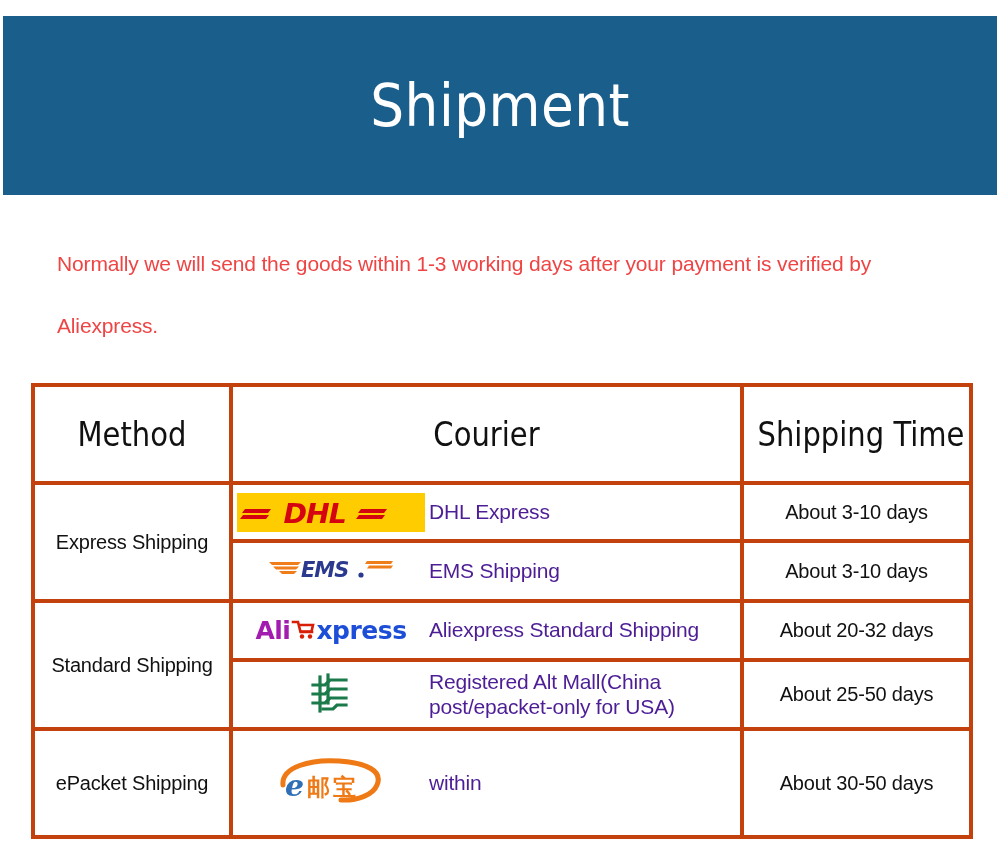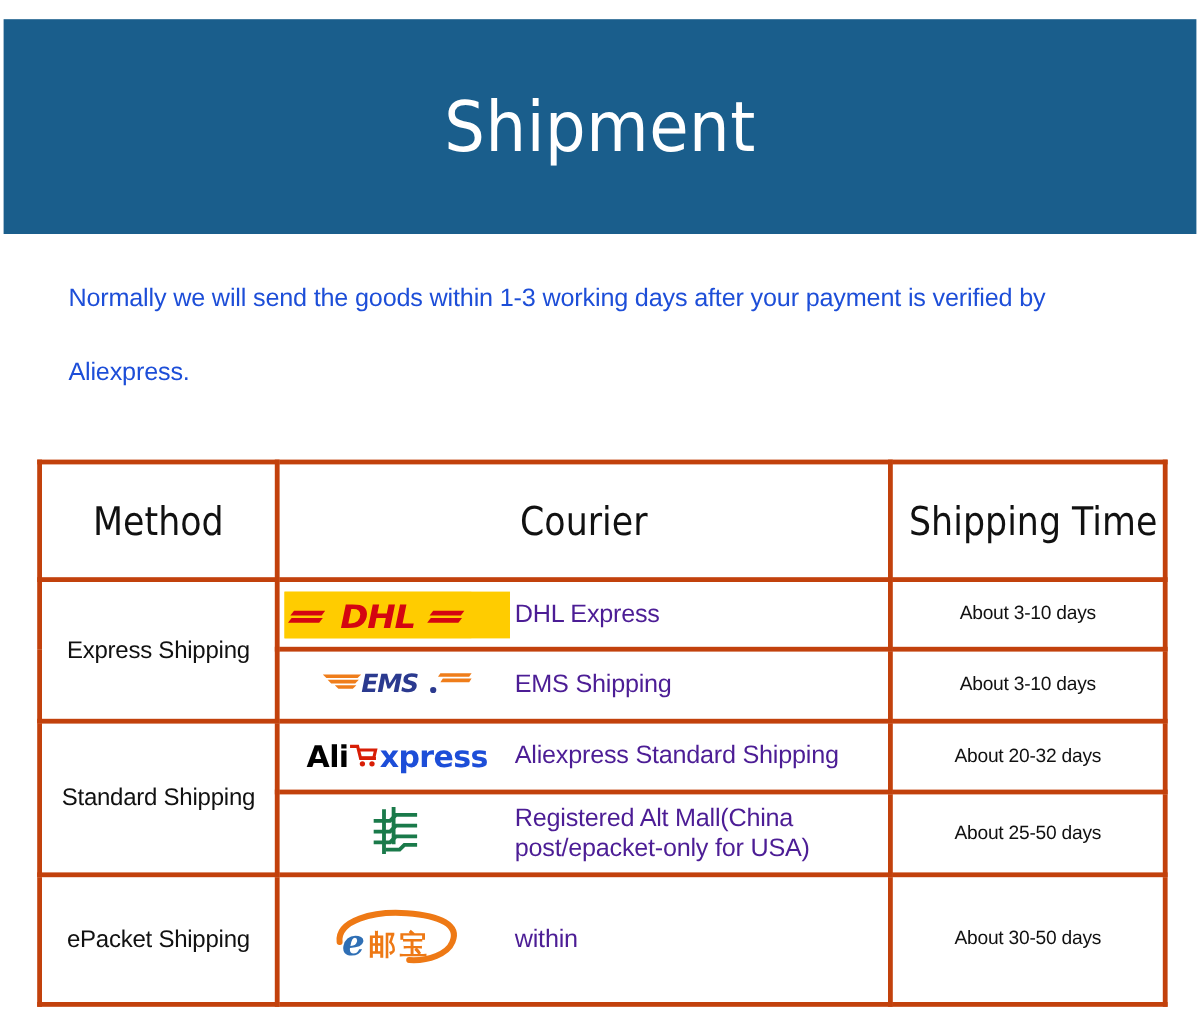--- a/index.html
+++ b/index.html
@@ -40,23 +40,23 @@
     letter-spacing: 0.5px;
     font-family: "DejaVu Sans", sans-serif;
     transform: scaleX(0.92);
     line-height: 1;
   }
 
   
   .intro {
     position: absolute;
     left: 57px;
-    top: 218px;
+    top: 233px;
     width: 900px;
-    color: #1d4ed8;
+    color: #ef4444;
     font-size: 21px;
     line-height: 62px;
     font-family: "Liberation Sans", sans-serif;
     letter-spacing: -0.15px;
   }
 
   
   .ship-table {
     position: absolute;
     left: 31px;
@@ -91,21 +91,21 @@
     white-space: nowrap;
   }
 
   .cell-method {
     text-align: center;
     font-size: 20px;
     letter-spacing: -0.2px;
   }
   .cell-time {
     text-align: center;
-    font-size: 16px;
+    font-size: 20px;
     letter-spacing: -0.2px;
   }
   .cell-courier {
     padding: 0;
   }
   .courier-wrap {
     display: flex;
     align-items: center;
     height: 100%;
   }
@@ -142,21 +142,21 @@
   .logo-ems { display: block; }
   
   .logo-ali {
     display: flex;
     align-items: center;
     font-family: "DejaVu Sans", sans-serif;
     font-weight: bold;
     font-size: 25px;
     line-height: 1;
   }
-  .ali-a { color: #000000; letter-spacing: -0.5px; }
+  .ali-a { color: #a21caf; letter-spacing: -0.5px; }
   .ali-x { color: #1d4ed8; letter-spacing: -0.5px; }
   .ali-cart { margin: 0 1px; display: inline-block; }
   
   .logo-cpost { display: block; }
   
   .logo-epacket { display: block; }
 </style>
 </head>
 <body>
 

